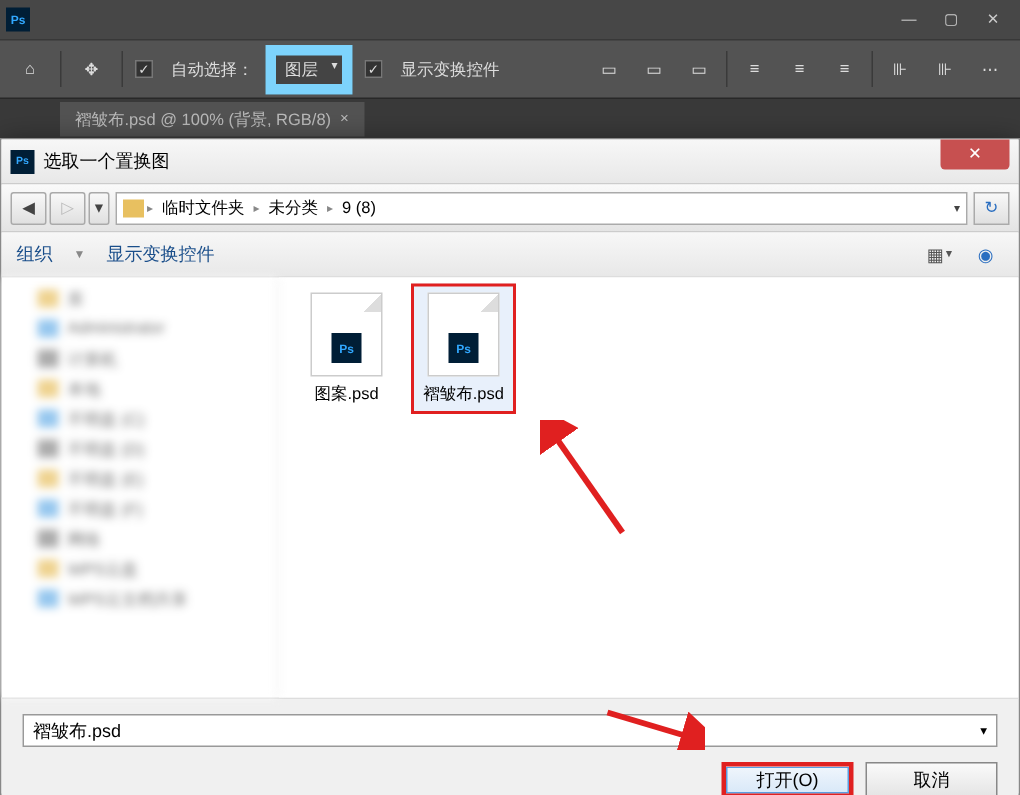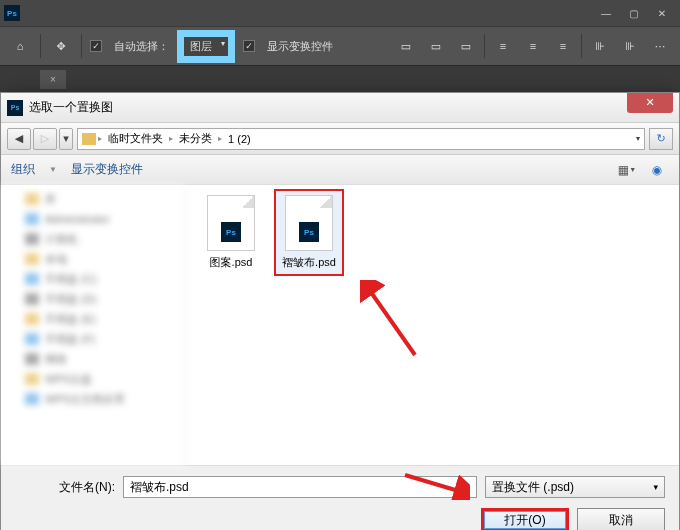--- a/index.html
+++ b/index.html
@@ -99,20 +99,21 @@
     <div class="tool-btn">≡</div>
     <div class="tool-btn">≡</div>
     <div class="sep"></div>
     <div class="tool-btn">⊪</div>
     <div class="tool-btn">⊪</div>
     <div class="tool-btn">⋯</div>
   </div>
 </div>
 <div class="tab-bar">
   <div class="doc-tab">
+    <span>褶皱布.psd @ 100% (背景, RGB/8)</span>
     <span class="x">×</span>
   </div>
 </div>
 
 <div class="dialog">
   <div class="dlg-title">
     <div class="ps-ico">Ps</div>
     <span>选取一个置换图</span>
     <div class="dlg-close">✕</div>
   </div>
@@ -122,21 +123,21 @@
       <div class="nav-arrow" style="color:#bbb">▷</div>
       <div class="nav-arrow chev">▾</div>
     </div>
     <div class="breadcrumb">
       <span style="width:14px;height:12px;background:#e8c060;"></span>
       <span class="bc-sep">▸</span>
       <span class="bc-seg">临时文件夹</span>
       <span class="bc-sep">▸</span>
       <span class="bc-seg">未分类</span>
       <span class="bc-sep">▸</span>
-      <span class="bc-seg">1 (2)</span>
+      <span class="bc-seg">9 (8)</span>
       <span style="margin-left:auto;display:flex;gap:1px">
           <span class="bc-sep" style="color:#444">▾</span>
         </span>
     </div>
     <div class="refresh">↻</div>
   </div>
   <div class="dlg-toolbar">
     <span class="tb-link">组织</span>
     <span style="color:#888;font-size:8px">▼</span>
     <span class="tb-link">显示变换控件</span>
@@ -202,23 +203,21 @@
       <div class="file sel">
         <div class="file-ico">
             <div class="ps-badge">Ps</div>
           </div>
         <div>褶皱布.psd</div>
       </div>
     </div>
   </div>
   <div class="dlg-footer">
     <div class="footer-row">
-      <div class="footer-label">文件名(N):</div>
       <div class="combo">褶皱布.psd</div>
-      <div class="filter">置换文件 (.psd)</div>
     </div>
     <div class="btns-row">
       <div class="btn primary">打开(O)</div>
       <div class="btn">取消</div>
     </div>
   </div>
 </div>
 
 <div class="arrow arrow1">
 <svg viewBox="0 0 60 80">

